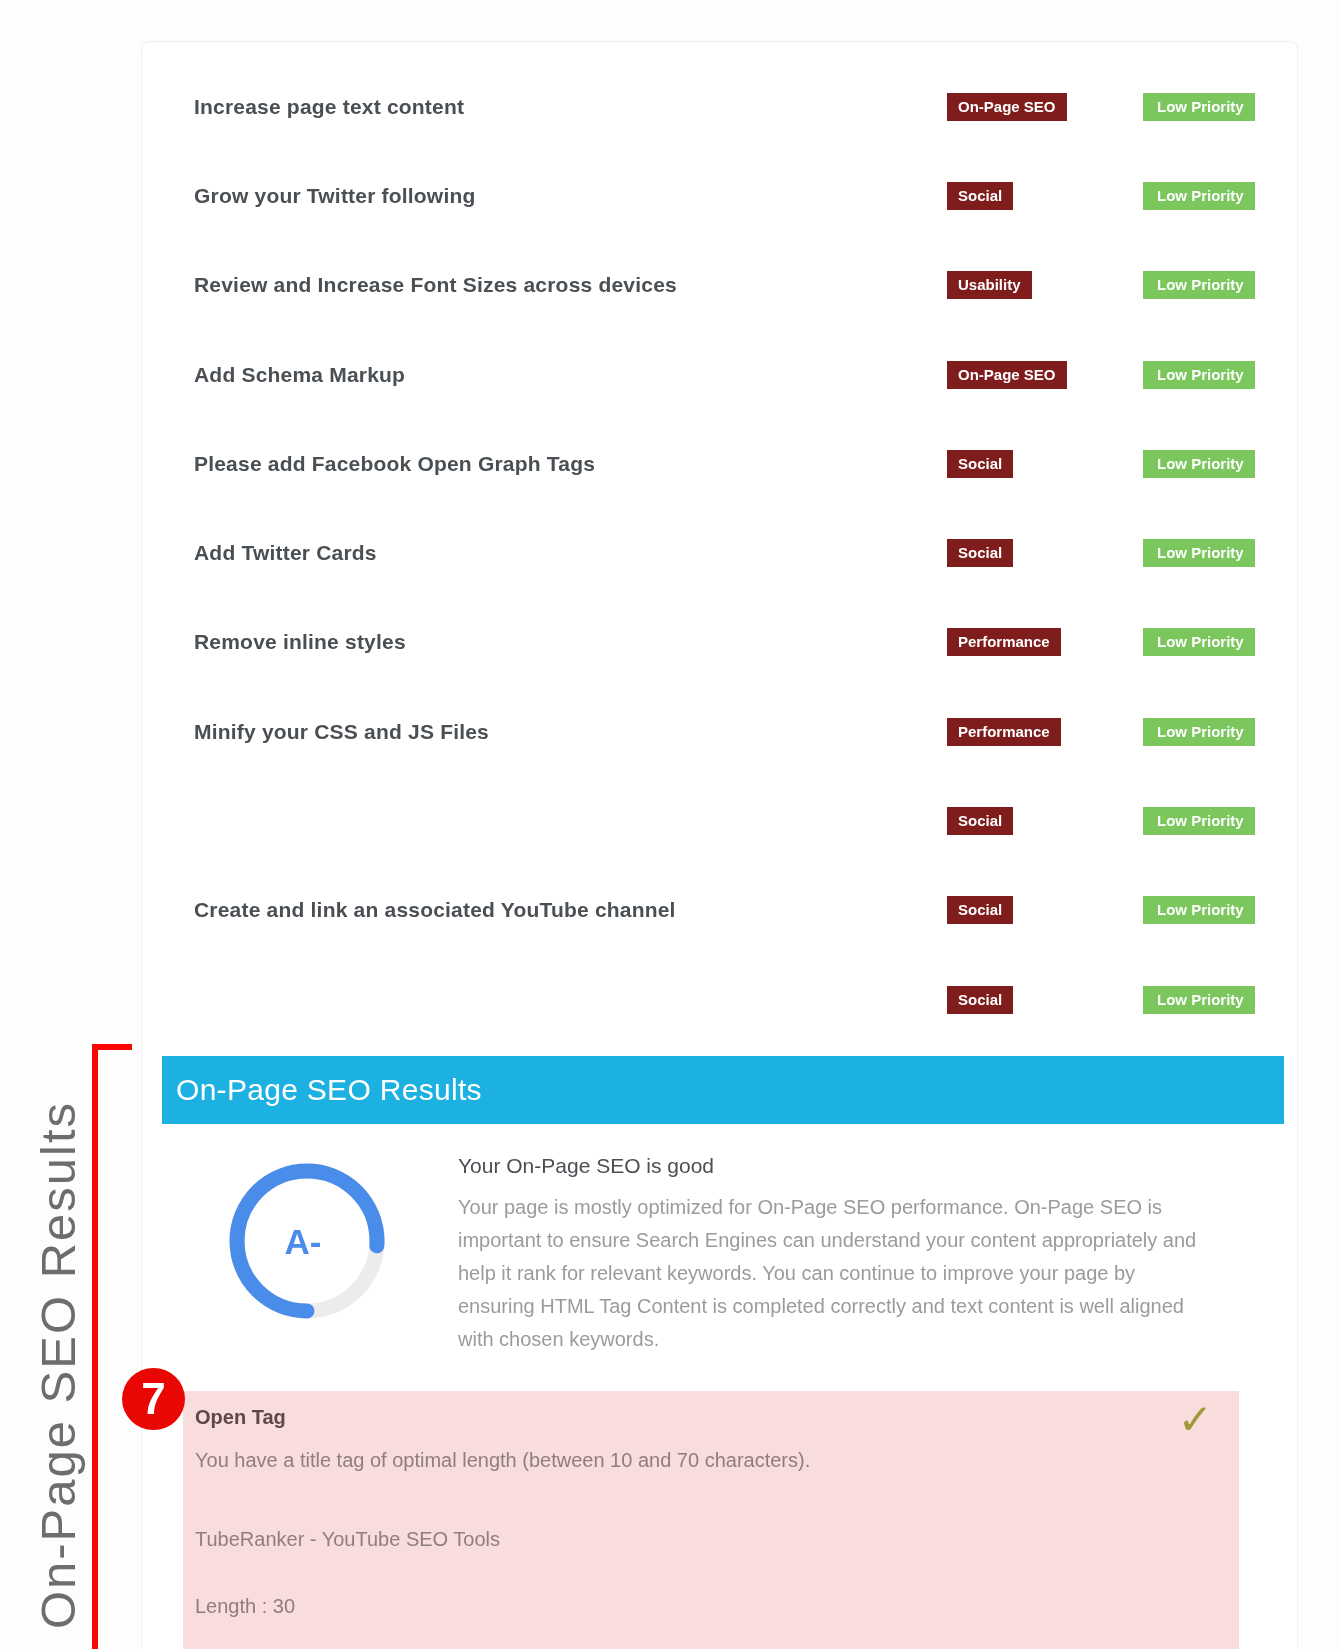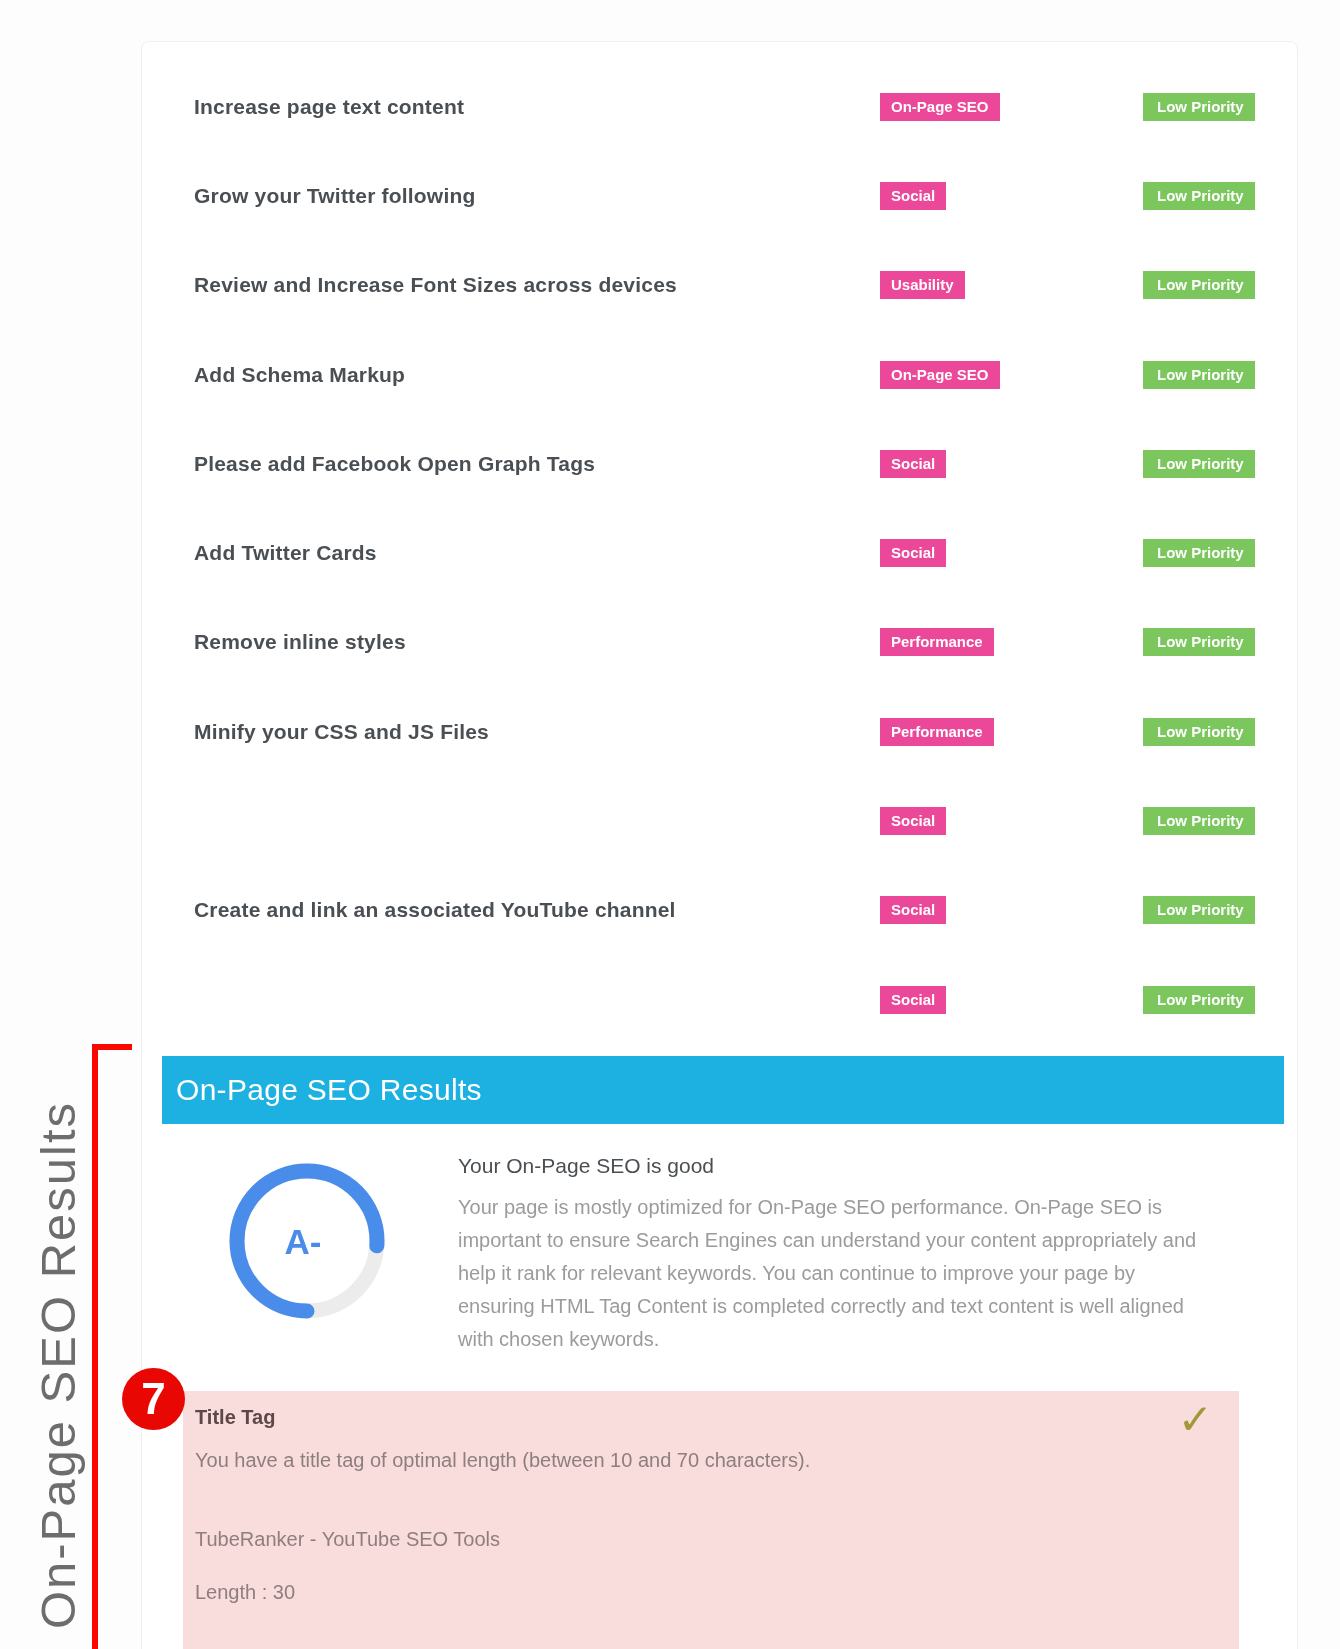--- a/index.html
+++ b/index.html
@@ -13,21 +13,21 @@
           box-shadow:0 1px 3px rgba(0,0,0,0.02); }
 
   
   .rec-list { position:absolute; left:0; top:0; width:100%; padding-top:20px; }
   .rec-row { position:relative; height:89.3px; display:flex; align-items:center; }
   .rec-title { position:absolute; left:52px; top:50%; transform:translateY(-50%);
                font-size:21px; font-weight:700; color:#4a4f54; letter-spacing:0.2px;text-align:center; }
   .badge { position:absolute; top:50%; transform:translateY(-50%);
            height:28px; line-height:28px; padding:0 11px; font-size:15px;
            font-weight:700; color:#ffffff; white-space:nowrap; }
-  .badge.cat  { left:738px; background:#ec4899; }
+  .badge.cat  { left:805px; background:#7f1d1d; }
   .badge.prio { left:1001px; background:#7cc65e;padding-left:14px; }
 
   
   .section-header { position:absolute; left:20px; top:1014px; width:1122px; height:68px;
                     background:#1db1e1; display:flex; align-items:center; }
   .section-header span { color:#ffffff; font-size:30px; font-weight:400;
                          padding-left:14px; letter-spacing:0.3px; }
 
   
   .gauge { position:absolute; left:85px; top:1119px; width:160px; height:160px; }
@@ -35,21 +35,21 @@
   .summary { position:absolute; left:316px; top:1112px; width:758px; }
   .summary h3 { font-size:21px; font-weight:400; color:#4a4f54; margin-bottom:13px; }
   .summary p  { font-size:20px; color:#9b9b9b; line-height:33px; }
 
   
   .result-card { position:absolute; left:41px; top:1349px; width:1056px; height:360px;
                  background:#f9dcdc; padding:15px 20px 0 12px; }
   .result-card h4 { font-size:20px; font-weight:700; color:#5c4849; margin-bottom:20px; }
   .result-card p  { font-size:20px; color:#8f7e7e; }
   .result-desc   { margin-bottom:56px; }
-  .result-value  { margin-bottom:30px; }
+  .result-value  { margin-bottom:44px; }
   .check { position:absolute; right:26px; top:4px; font-size:42px; font-weight:700;
            color:#9f9a35; }
 
   
   .bracket-v { position:absolute; left:92px; top:1044px; width:6px; height:605px; background:#fb0702; }
   .bracket-h { position:absolute; left:92px; top:1044px; width:40px; height:6px; background:#fb0702; }
   .num-bubble { position:absolute; left:122px; top:1368px; width:63px; height:62px;
                 background:#e80703; border-radius:50%; display:flex; align-items:center;
                 justify-content:center; z-index:5; }
   .num-bubble span { color:#ffffff; font-size:44px; font-weight:700; line-height:1; }
@@ -152,20 +152,20 @@
       <text x="76" y="93" text-anchor="middle" font-size="35" font-weight="700" fill="#4a8ce9">A-</text>
     </svg>
 
     <div class="summary">
       <h3>Your On-Page SEO is good</h3>
       <p>Your page is mostly optimized for On-Page SEO performance. On-Page SEO is important to ensure Search Engines can understand your content appropriately and help it rank for relevant keywords. You can continue to improve your page by ensuring HTML Tag Content is completed correctly and text content is well aligned with chosen keywords.</p>
     </div>
 
     <div class="result-card">
       <span class="check">✓</span>
-      <h4>Title Tag</h4>
+      <h4>Open Tag</h4>
       <p class="result-desc">You have a title tag of optimal length (between 10 and 70 characters).</p>
       <p class="result-value">TubeRanker - YouTube SEO Tools</p>
       <p class="result-length">Length : 30</p>
     </div>
 
   </div>
 </div>
 
 </body></html>

